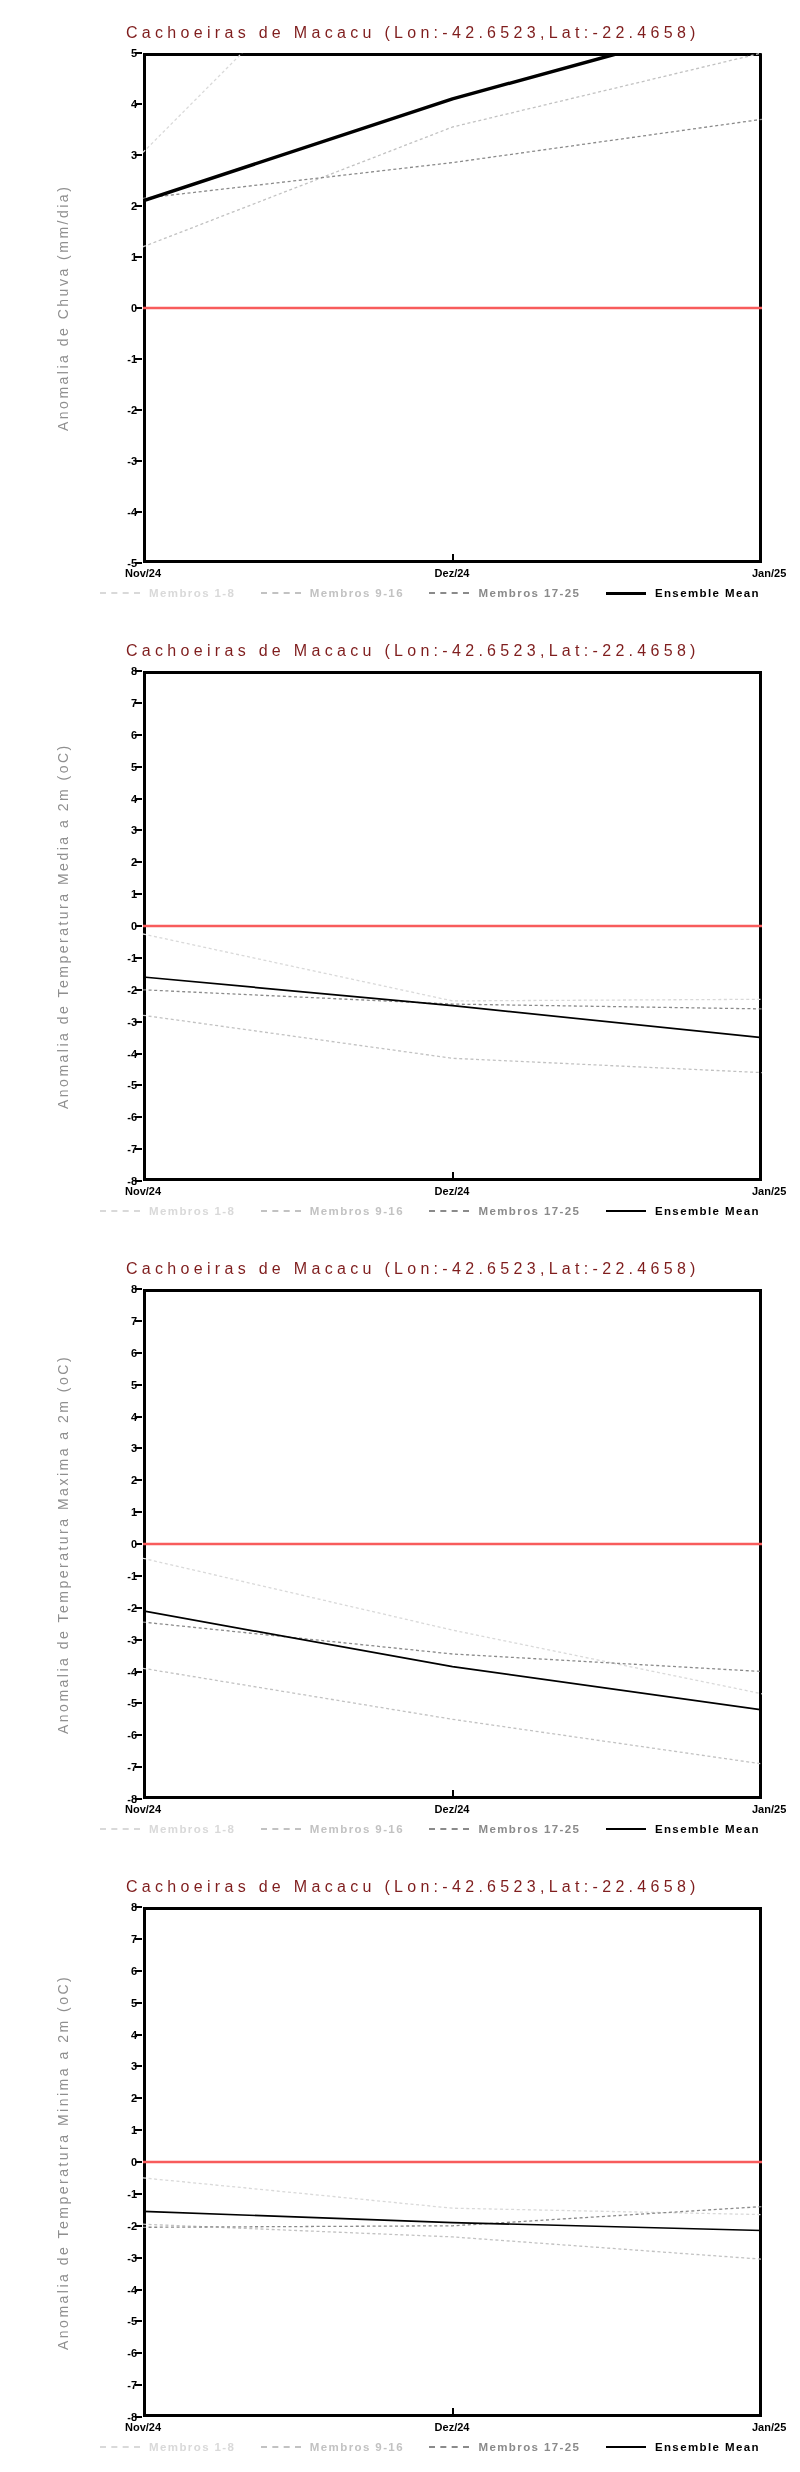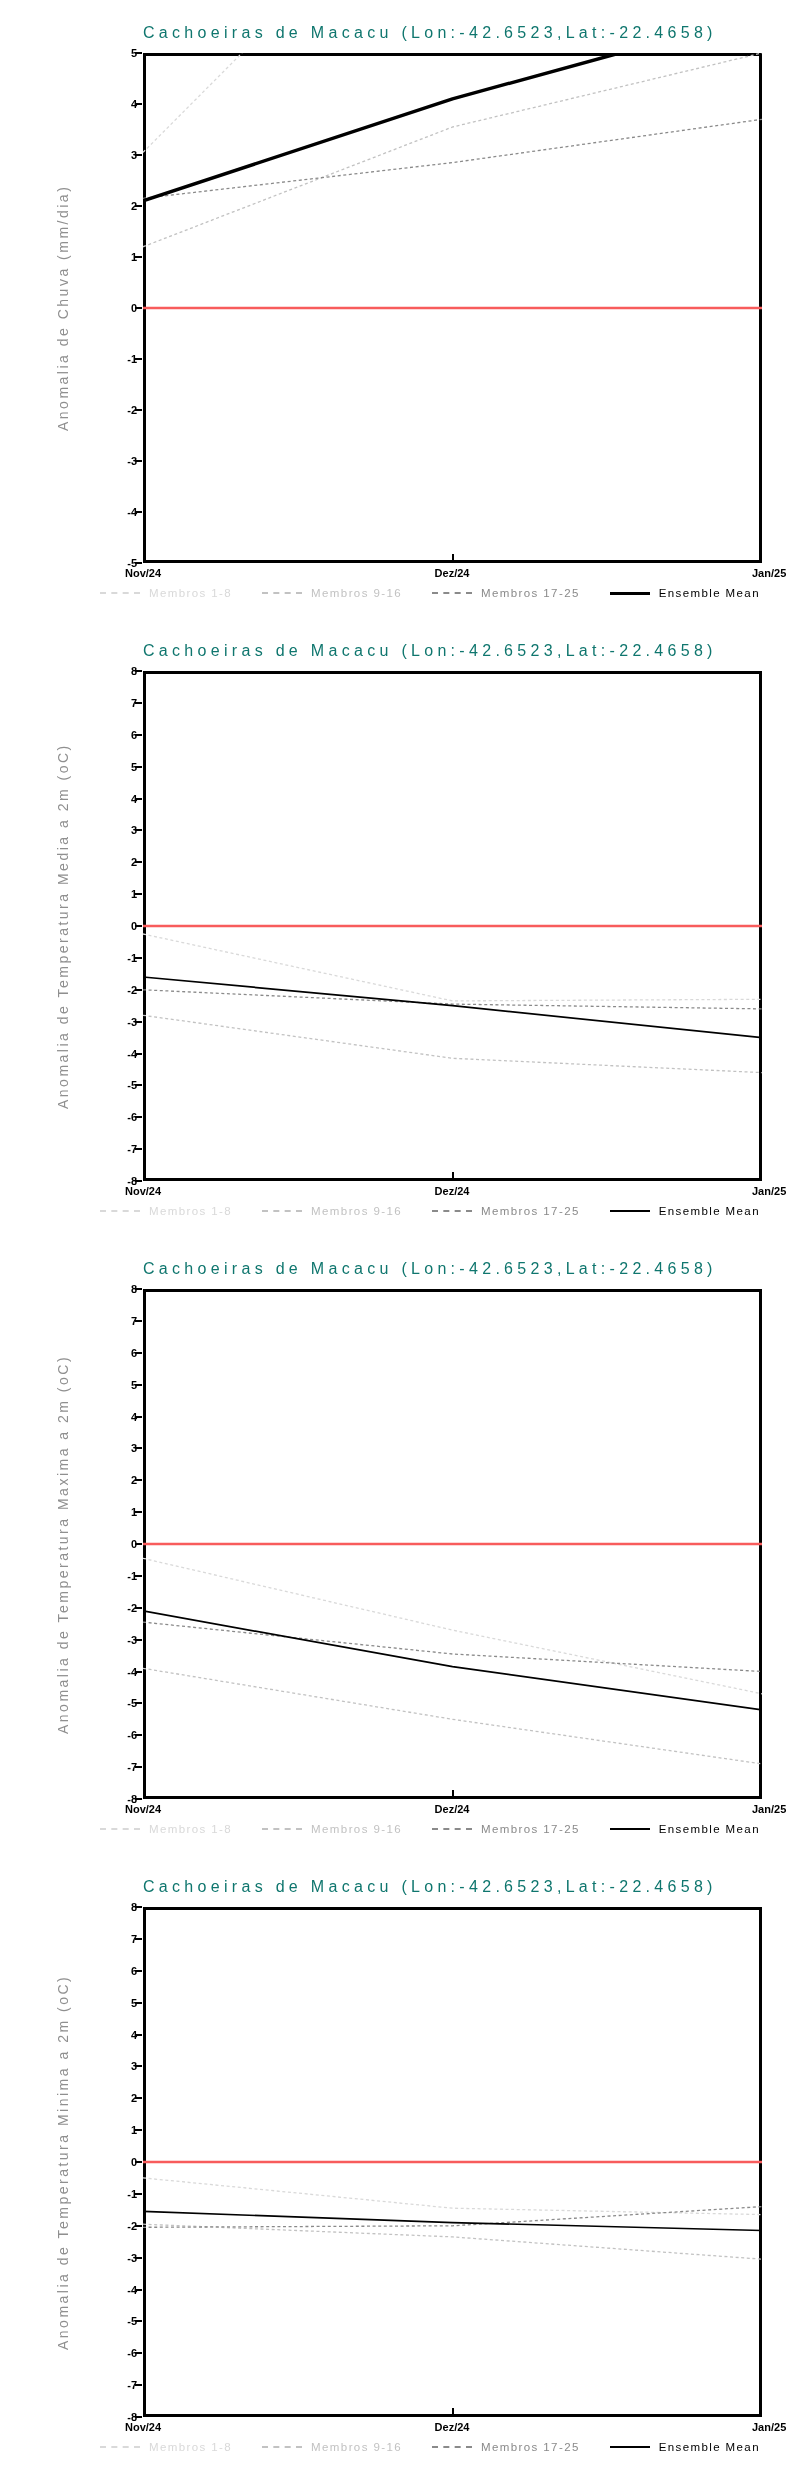--- a/index.html
+++ b/index.html
@@ -1,34 +1,34 @@
 <!DOCTYPE html>
 <html><head>
 <meta charset="utf-8">
 <style>
   html,body{margin:0;padding:0;background:#ffffff;}
   #page{position:relative;width:800px;height:2472px;background:#ffffff;overflow:hidden;
         font-family:"Liberation Sans", sans-serif;}
   .chart{position:absolute;left:0;width:800px;height:618px;}
-  .title{position:absolute;left:143px;top:24px;width:640px;white-space:nowrap;
-         font-size:16px;letter-spacing:4.3px;color:#0f766e;font-weight:400;}
+  .title{position:absolute;left:126px;top:24px;width:640px;white-space:nowrap;
+         font-size:16px;letter-spacing:4.3px;color:#7f1d1d;font-weight:400;}
   .ylabel{position:absolute;left:48px;top:53px;height:510px;width:30px;
           writing-mode:vertical-rl;transform:rotate(180deg);
           display:flex;align-items:center;justify-content:center;
           font-size:14px;letter-spacing:2.5px;color:#8f8f8f;white-space:nowrap;}
   .plot{position:absolute;left:143px;top:53px;width:619px;height:510px;
         border:3px solid #000;box-sizing:border-box;background:#ffffff;}
   .ytick-label{position:absolute;width:44px;text-align:right;
                font-size:11px;font-weight:700;color:#000;line-height:12px;}
   .ytick-mark{position:absolute;width:7px;height:2px;background:#000;}
   .xtick-label{position:absolute;font-size:11px;font-weight:700;color:#000;white-space:nowrap;}
   .xtick-mark{position:absolute;width:2px;height:7px;background:#000;}
   .lines{position:absolute;left:0;top:0;pointer-events:none;}
   .legend{position:absolute;left:100px;top:584px;width:660px;height:18px;
-          display:flex;justify-content:space-between;align-items:center;}
+          display:flex;justify-content:space-between;align-items:center;font-weight:bold;}
   .legend-item{display:flex;align-items:center;}
   .swatch{display:inline-block;width:40px;margin-right:9px;}
   .legend-label{font-size:11.5px;letter-spacing:1.4px;white-space:nowrap;}
 </style>
 </head>
 <body>
 
 <div id="page">
 
   <section class="chart" style="top:0px">

